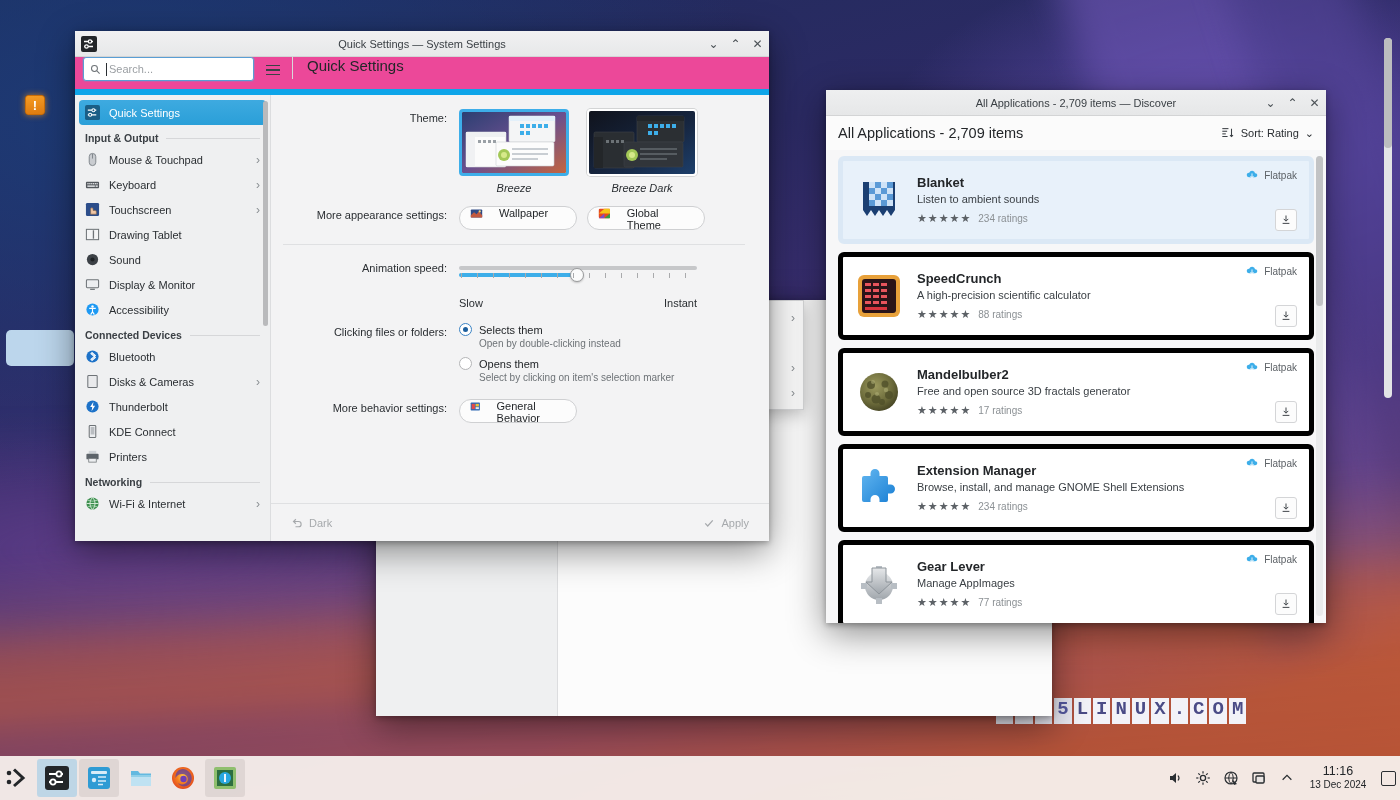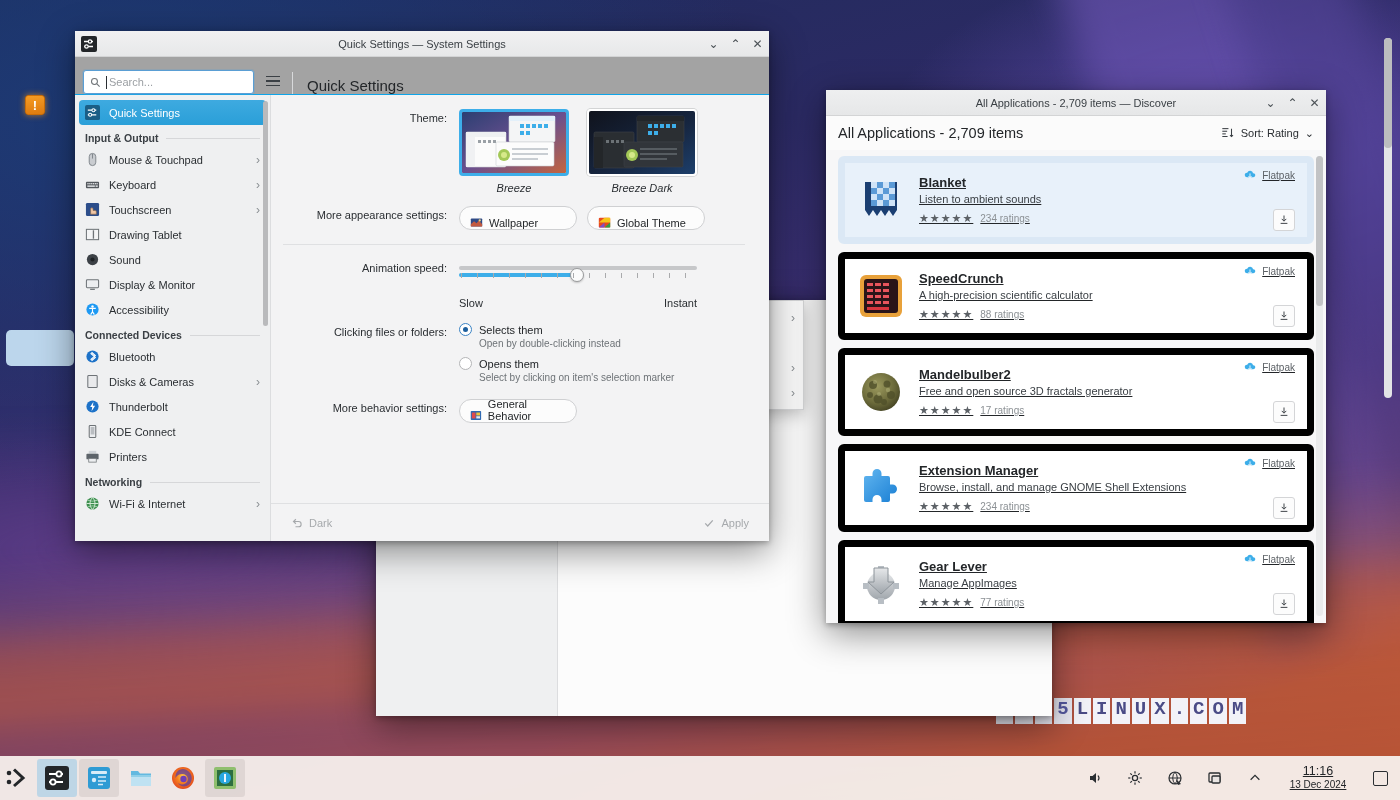--- a/index.html
+++ b/index.html
@@ -110,22 +110,22 @@
                          background: linear-gradient(180deg,#f59b23,#e07d10);
                          border: 1px solid #c96d08; border-radius: 3px;
                          color: #fff; font-weight: bold; font-size: 13px;
                          display: flex; align-items: center; justify-content: center;
                          box-shadow: 0 0 6px rgba(240,150,30,.7); }
   #hidden-win .hw-hl { position: absolute; left: 6px; top: 330px; width: 68px; height: 36px;
                        background: #bcd6ec; border-radius: 5px; }
 
   
   #syssettings { left: 75px; top: 31px; width: 694px; height: 510px; }
-  #ss-toolrow { display: flex; height: 38px; align-items: flex-end;
-                background: #a3a3a3; border-bottom: 1px solid #0ea5e9; }
+  #ss-toolrow { display: flex; height: 38px; align-items: flex-start;
+                background: #ec4899; border-bottom: 6px solid #0ea5e9; }
   #ss-searchwrap { width: 185px; padding: 0 6px 0 8px; display: flex; align-items: center; }
   #ss-search { width: 100%; height: 24px; border: 1px solid #5a9ed4; border-radius: 3px;
                background: #fff; display: flex; align-items: center; gap: 5px; padding: 0 6px;
                box-shadow: 0 0 0 1px rgba(90,158,212,.25); }
   #ss-search .ph { color: #9b9fa3; font-size: 11px; }
   #ss-search .caret { width: 1px; height: 13px; background: #2a2e32; margin-right: -3px; }
   #ss-hamburger { width: 26px; height: 26px; display: flex; flex-direction: column;
                   justify-content: center; align-items: center; gap: 3px; }
   #ss-hamburger i { width: 14px; height: 1.6px; background: #3b4045; display: block; }
   #ss-pagetitle { padding-left: 14px; font-size: 15px; color: #232629; }
@@ -153,21 +153,21 @@
             font-size: 11px; color: #2a2e32; padding-top: 3px; }
   .fctl { flex: 1; }
 
   .theme-row { display: flex; gap: 18px; }
   .theme-card { width: 110px; }
   .theme-thumb { width: 110px; height: 67px; border-radius: 4px; overflow: hidden;
                  border: 2px solid #fff; box-shadow: 0 0 0 1px #d3d4d5; position: relative; }
   .theme-card.sel .theme-thumb { border: 3px solid #3daee9; box-shadow: none; }
   .theme-name { text-align: center; font-size: 11px; margin-top: 6px; color: #2a2e32; font-style: italic; }
 
-  .pushbtn { display: inline-flex; align-items: flex-end; gap: 6px;
+  .pushbtn { display: inline-flex; align-items: flex-start; gap: 16px;
              height: 24px; padding: 0 10px; background: #fcfcfc;
              border: 1px solid #cfd0d2; border-radius: 12px; font-size: 11px; color: #232629; }
   .sep-line { height: 1px; background: #dfe0e2; margin: 14px 24px 14px 12px; }
 
   .slider-wrap { position: relative; width: 238px; }
   .slider-track { height: 4px; background: #c6c7c9; border-radius: 2px; margin-top: 7px; }
   .slider-fill { position: absolute; left: 0; top: 7px; height: 4px;
                  width: 118px; background: #3daee9; border-radius: 2px; }
   .slider-handle { position: absolute; left: 111px; top: 2px; width: 14px; height: 14px;
                    background: #fbfbfb; border: 1px solid #9a9b9d; border-radius: 50%;
@@ -193,22 +193,22 @@
   #discover { left: 826px; top: 90px; width: 500px; height: 533px;
               background: #fbfbfb; }
   #dc-head { height: 34px; display: flex; align-items: center;
              padding: 0 12px; background: #fbfbfb; }
   #dc-title { font-size: 14.5px; color: #232629; }
   #dc-sort { margin-left: auto; display: flex; align-items: center; gap: 6px;
              font-size: 11px; color: #2a2e32; }
   #dc-list { position: relative; height: calc(533px - 26px - 34px);
              background: #f7f7f8; padding: 6px 12px 0 12px; overflow: hidden; }
   .app-card { position: relative; display: flex; align-items: center;
-              height: 88px; background: #fff; border: 7px solid #000000;
-              border-radius: 6px; margin-bottom: 8px; padding: 16px 12px; text-decoration: underline; }
+              height: 88px; background: #fff; border: 5px solid #000000;
+              border-radius: 6px; margin-bottom: 8px; padding: 16px 12px; }
   .app-card.hl { background: #e8f1fa; border-color: #dbe8f5; }
   .app-icon { width: 48px; height: 48px; flex: none; margin-right: 14px; border-radius: 4px; }
   .app-text { flex: 1; min-width: 0; }
   .app-name { font-size: 13px; font-weight: bold; color: #232629; }
   .app-desc { font-size: 11px; color: #3b4045; margin-top: 3px; }
   .app-rating { display: flex; align-items: center; gap: 7px; margin-top: 7px; }
   .stars { color: #5c6166; font-size: 11px; letter-spacing: 1px; }
   .rcount { font-size: 10px; color: #8b9094; }
   .app-right { display: flex; flex-direction: column; align-items: flex-end;
                justify-content: space-between; height: 62px; flex: none; }
@@ -223,21 +223,21 @@
   #panel { position: absolute; left: 0; bottom: 0; width: 1400px; height: 44px;
            background: rgba(246,241,238,.94); display: flex; align-items: center; }
   #panel-left { display: flex; align-items: center; height: 44px; }
   .launcher { width: 36px; height: 44px; display: flex; align-items: center;
               justify-content: center; }
   .taskbtn { width: 40px; height: 38px; display: flex; align-items: center;
              justify-content: center; margin: 0 1px; border-radius: 3px; position: relative; }
   .taskbtn.active { background: rgba(61,174,233,.28); }
   .taskbtn.hover { background: rgba(0,0,0,.07); }
   #panel-right { margin-left: auto; display: flex; align-items: center;
-                 gap: 24px; padding-right: 12px; height: 44px; text-decoration: underline; }
+                 gap: 12px; padding-right: 4px; height: 44px; }
   .tray-ico { width: 16px; height: 16px; display: flex; align-items: center;
               justify-content: center; color: #2a2e32; }
   #clock { text-align: center; font-size: 11px; line-height: 13px; color: #232629; min-width: 62px; }
   #clock .t { font-size: 12.5px; }
   #clock .d { font-size: 10px; }
   #peek { width: 15px; height: 15px; border: 1.6px solid #2a2e32; border-radius: 2px; }
 </style>
 </head>
 <body>
 

